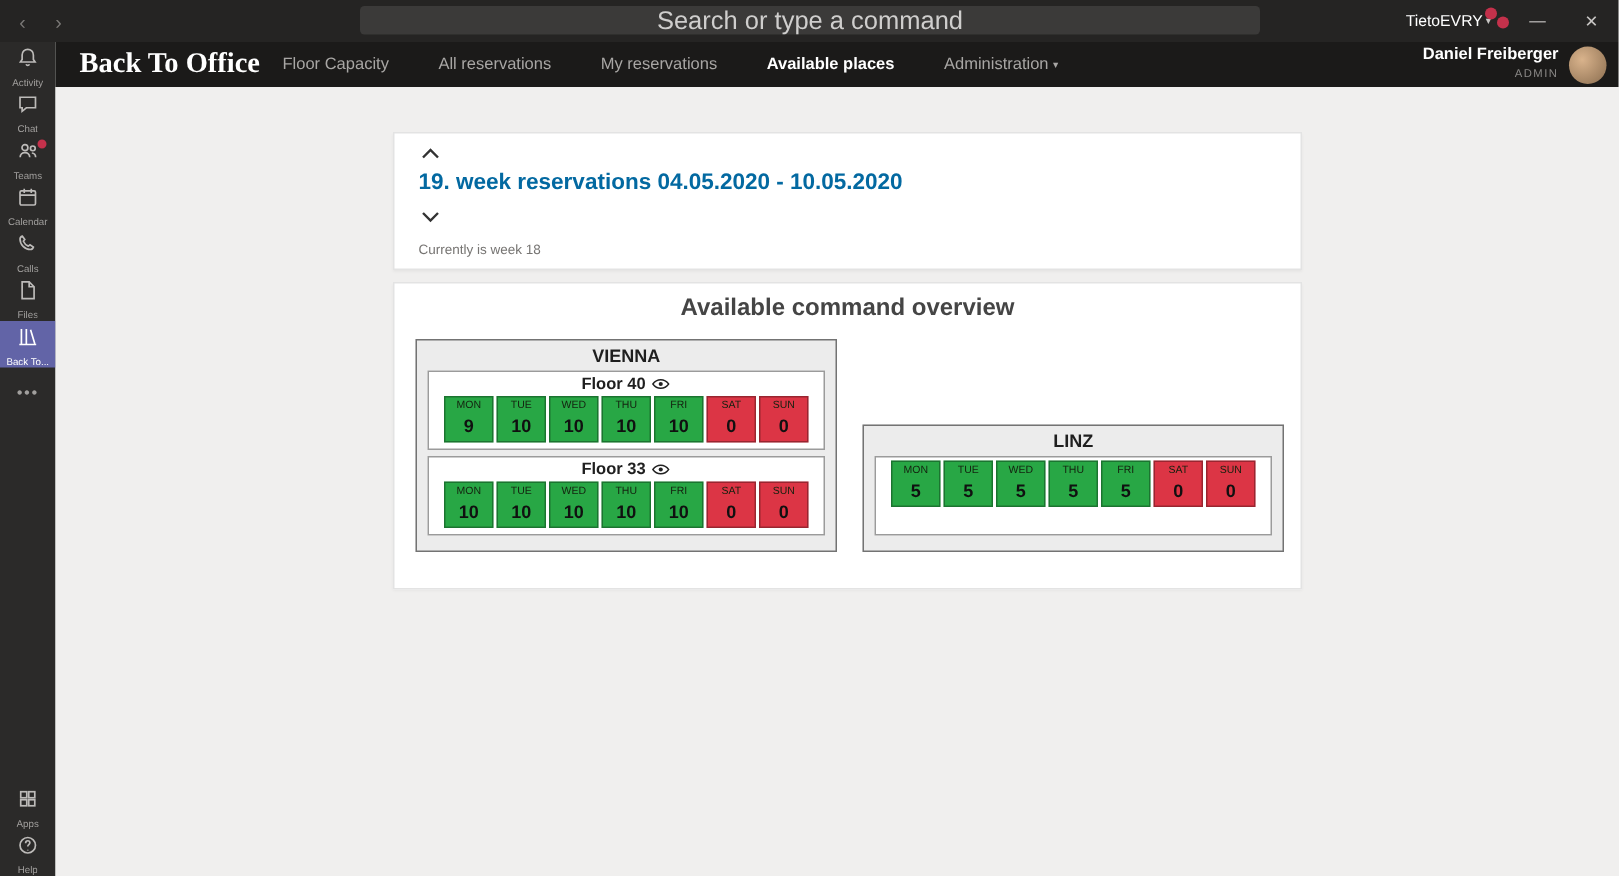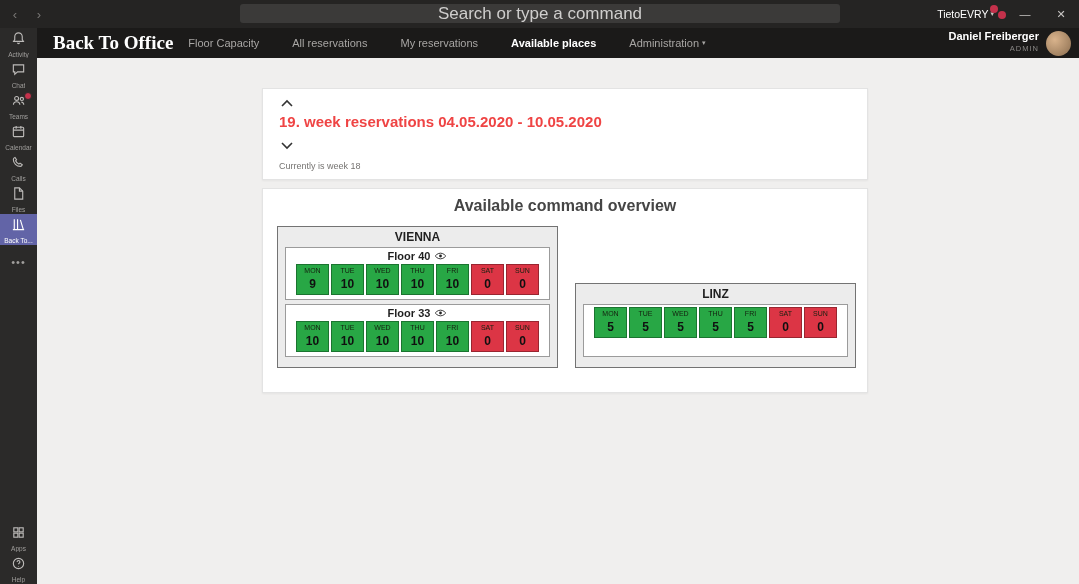--- a/index.html
+++ b/index.html
@@ -68,21 +68,21 @@
   .app-avatar { width:25px; height:25px; border-radius:50%; position:relative;
     background: radial-gradient(circle at 35% 35%, #d9b38c, #8a6d4f); }
   
   .content { position:absolute; left:37px; top:58px; width:1042px; height:526px; background:#f0efee; }
   .card { position:absolute; background:#ffffff; border:1px solid #e3e3e3; box-shadow:0 1px 2px rgba(0,0,0,0.05); }
   #week-card { left:225px; top:30px; width:606px; height:92px; }
   .chev { position:absolute; left:16px; width:16px; height:12px; cursor:pointer; }
   .chev svg { width:16px; height:12px; stroke:#333; stroke-width:1.6; fill:none; }
   #chev-up { top:6px; }
   #chev-down { top:48px; }
-  .week-title { position:absolute; left:16px; top:24px; font-size:15px; font-weight:bold; color:#ef4444; white-space:nowrap; }
+  .week-title { position:absolute; left:16px; top:24px; font-size:15px; font-weight:bold; color:#0369a1; white-space:nowrap; }
   .week-sub { position:absolute; left:16px; top:72px; font-size:9px; color:#767472; }
   #overview-card { left:225px; top:130px; width:606px; height:205px; }
   .overview-title { text-align:center; font-size:16px; font-weight:600; color:#454545; margin-top:8px; }
   .loc-box { position:absolute; background:#ececec; border:1px solid #737373; }
   #loc-vienna { left:14px; top:37px; width:281px; height:142px; }
   #loc-linz   { left:312px; top:94px; width:281px; height:85px; }
   .loc-name { text-align:center; font-size:12px; font-weight:bold; color:#1f1f1f; margin-top:3px; }
   .floor-panel { margin:3px 7px 2px 7px; background:#fff; border:1px solid #9b9b9b; height:53px; }
   .floor-panel + .floor-panel { margin-top:4px; }
   .floor-name { text-align:center; font-size:11px; font-weight:bold; color:#1f1f1f; margin-top:2px;

